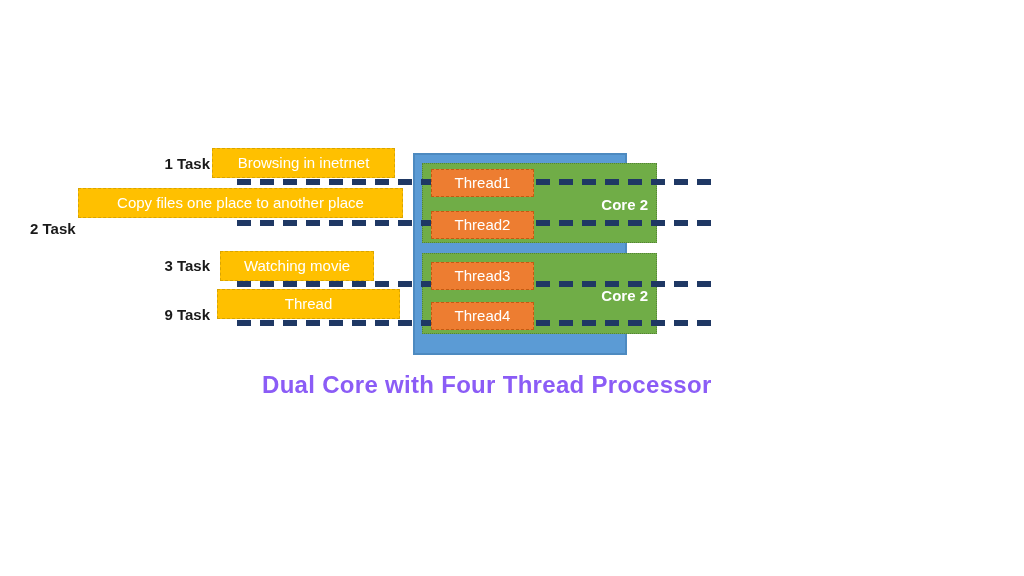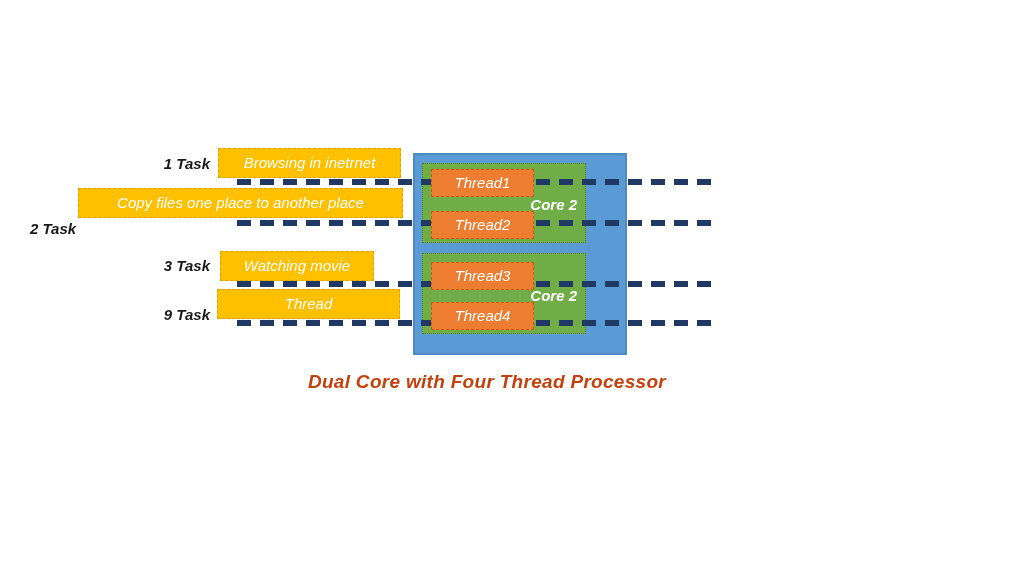--- a/index.html
+++ b/index.html
@@ -1,15 +1,15 @@
 <!DOCTYPE html>
 <html><head>
 <meta charset="utf-8">
 <style>
-  * { margin: 0; padding: 0; box-sizing: border-box; font-style: italic; }
+  * { margin: 0; padding: 0; box-sizing: border-box; }
   html, body { background: #ffffff; }
   .canvas {
     position: relative;
     width: 1024px;
     height: 576px;
     background: #ffffff;
     overflow: hidden;
     font-family: "Liberation Sans", sans-serif;
   }
   .task-label {
@@ -46,21 +46,21 @@
     left: 413px;
     top: 153px;
     width: 214px;
     height: 202px;
     background: #5B9BD5;
     border: 2px solid #4d8ac0;
   }
   .core {
     position: absolute;
     left: 7px;
-    width: 164px;
+    width: 235px;
     background: #70AD47;
     border: 1px dotted #548235;
   }
   .core-1 { top: 8px;   height: 80px; }
   .core-2 { top: 98px; height: 81px; }
   .thread {
     position: absolute;
     left: 8px;
     width: 103px;
     height: 28px;
@@ -77,42 +77,42 @@
     right: 8px;
     height: 18px;
     line-height: 18px;
     color: #ffffff;
     font-size: 15px;
     font-weight: bold;
     z-index: 3;
   }
   .diagram-title {
     position: absolute;
-    left: 272px;
+    left: 262px;
     top: 371px;
     width: 430px;
     text-align: center;
-    color: #c2410c;
-    font-size: 19px;
+    color: #8b5cf6;
+    font-size: 24px;
     font-weight: bold;
     letter-spacing: 0.3px;
     white-space: nowrap;
   }
 </style>
 </head>
 <body>
 
 <div class="canvas">
 
   <div class="task-label tl-right" style="left:130px; top:155px; width:80px;">1 Task</div>
   <div class="task-label" style="left:30px; top:220px; width:80px;">2 Task</div>
   <div class="task-label tl-right" style="left:130px; top:257px; width:80px;">3 Task</div>
   <div class="task-label tl-right" style="left:130px; top:306px; width:80px;">9 Task</div>
 
-  <div class="task-box" style="left:218px; top:148px; width:183px;">Browsing in inetrnet</div>
+  <div class="task-box" style="left:212px; top:148px; width:183px;">Browsing in inetrnet</div>
   <div class="task-box" style="left:78px; top:188px; width:325px;">Copy files one place to another place</div>
   <div class="task-box" style="left:220px; top:251px; width:154px;">Watching movie</div>
   <div class="task-box" style="left:217px; top:289px; width:183px;">Thread</div>
 
   <div class="processor">
     <div class="core core-1">
       <div class="thread" style="top:5px;">Thread1</div>
       <div class="thread" style="top:47px;">Thread2</div>
       <div class="core-label" style="top:32px;">Core 2</div>
     </div>

